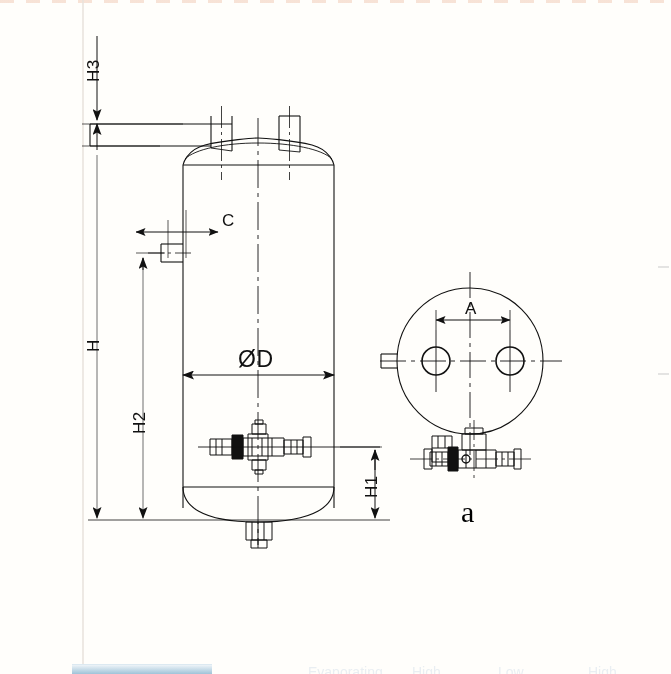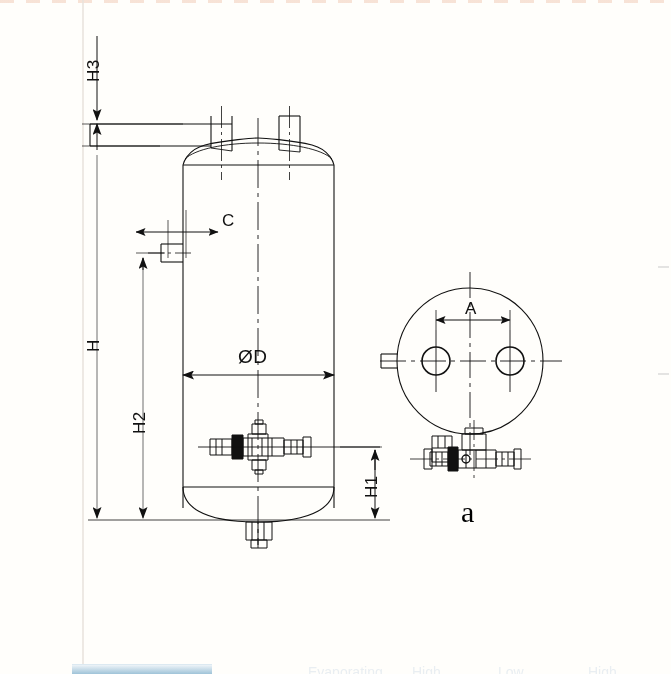--- a/index.html
+++ b/index.html
@@ -309,21 +309,21 @@
   <div class="dim-label rot90" style="left:84px; top:82px;">H3</div>
 
   <div class="dim-label rot90" style="left:84px; top:352px;">H</div>
 
   <div class="dim-label rot90" style="left:130px; top:434px;">H2</div>
 
   <div class="dim-label rot90" style="left:362px; top:498px;">H1</div>
 
   <div class="dim-label" style="left:222px; top:211px;">C</div>
 
-  <div class="dim-label" style="left:238px; top:346px; font-size:19px;">ØD</div>
+  <div class="dim-label" style="left:238px; top:346px; font-size:23px;">ØD</div>
 
   <div class="dim-label" style="left:465px; top:299px;">A</div>
 
   <div class="fig-label" style="left:461px; top:495px;">a</div>
 
   <div class="ghost-row">
     <div class="ghost-tab"></div>
     <div class="ghost-cell" style="left:308px;">Evaporating</div>
     <div class="ghost-cell" style="left:412px;">High</div>
     <div class="ghost-cell" style="left:498px;">Low</div>

